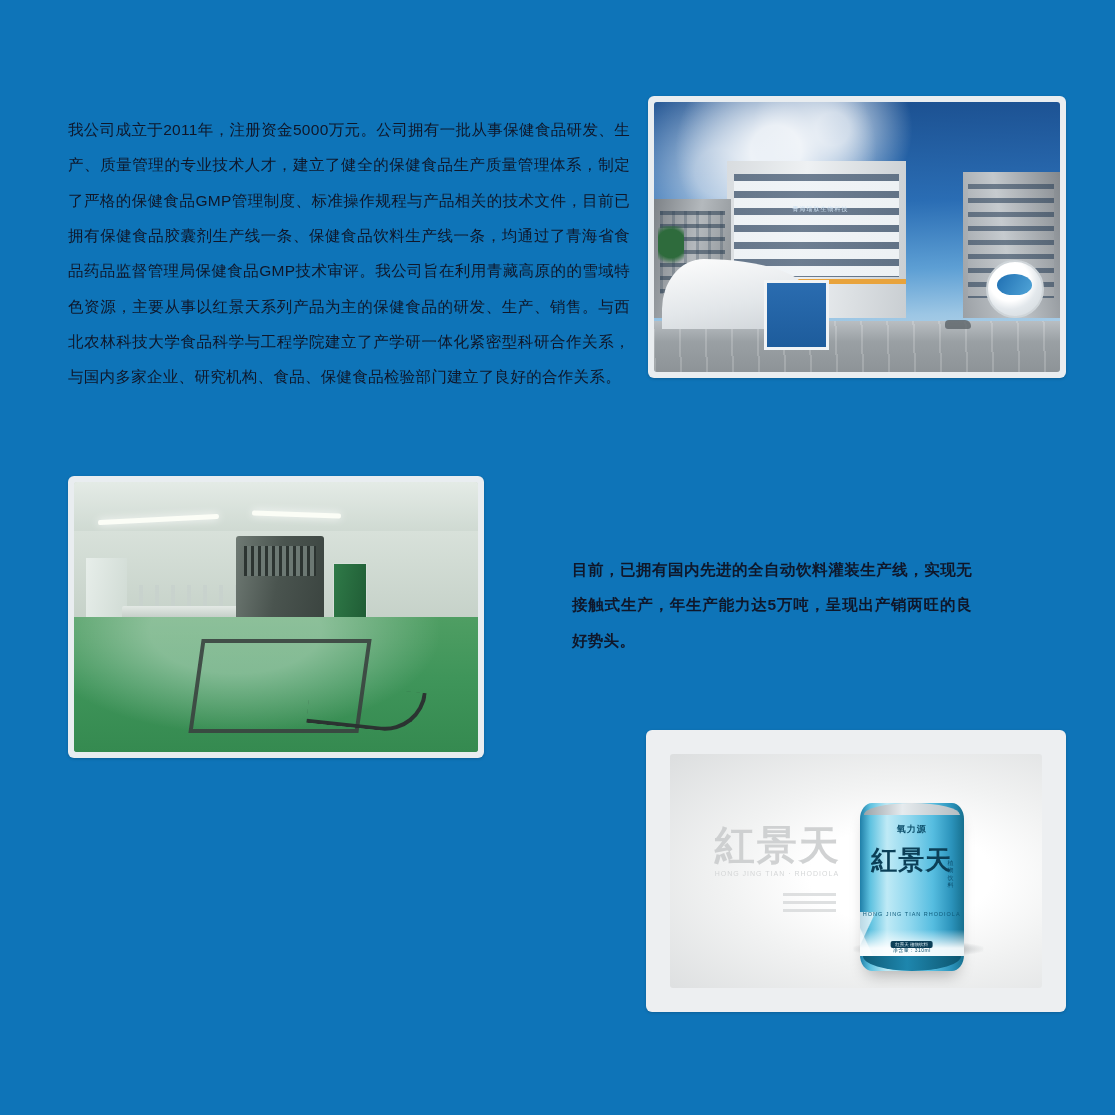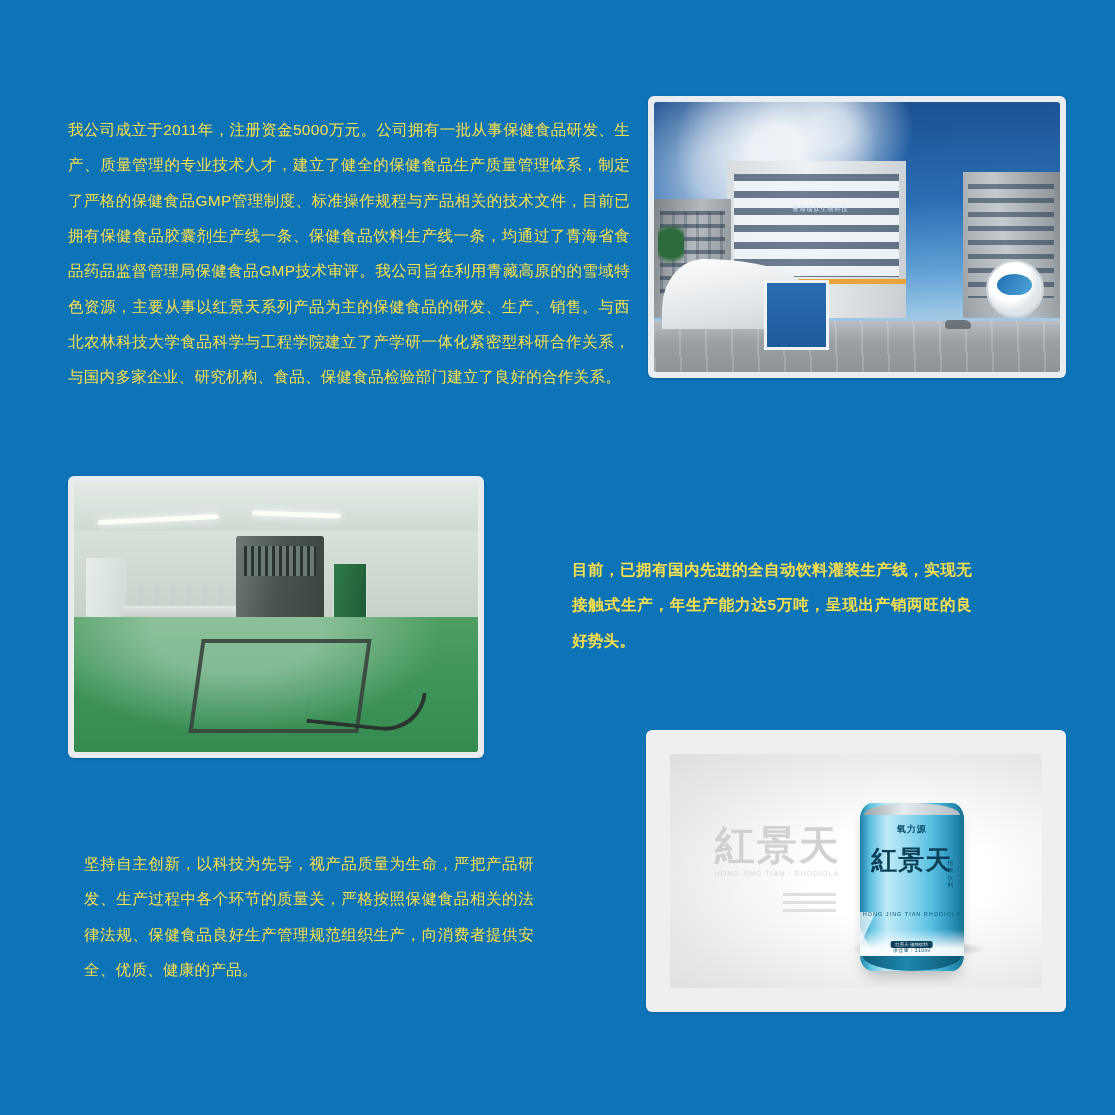--- a/index.html
+++ b/index.html
@@ -16,21 +16,21 @@
   }
   .page {
     position: relative;
     width: 1115px;
     height: 1115px;
   }
 
   
   .text-block {
     position: absolute;
-    color: #fde047;
+    color: #0f172a;
     font-size: 15.5px;
     line-height: 2.28;
     text-align: justify;
     letter-spacing: 0.3px;
   }
 
   
   #intro-text {
     left: 68px;
     top: 112px;
@@ -511,21 +511,20 @@
       <div class="ws-machine"></div>
       <div class="ws-panel"></div>
       <div class="ws-floor"></div>
       <div class="ws-frame"></div>
       <div class="ws-hose"></div>
     </div>
   </div>
 
   <div class="text-block" id="production-text">目前，已拥有国内先进的全自动饮料灌装生产线，实现无接触式生产，年生产能力达5万吨，呈现出产销两旺的良好势头。</div>
 
-  <div class="text-block" id="quality-text">坚持自主创新，以科技为先导，视产品质量为生命，严把产品研发、生产过程中各个环节的质量关，严格按照保健食品相关的法律法规、保健食品良好生产管理规范组织生产，向消费者提供安全、优质、健康的产品。</div>
 
   <div id="product-photo">
     <div class="photo-inner">
       <div class="pr-bg"></div>
 
       <div class="pr-calligraphy">
         <span>紅景天</span>
         <span class="sub">HONG JING TIAN · RHODIOLA</span>
         <span class="bars">
             <i></i>

